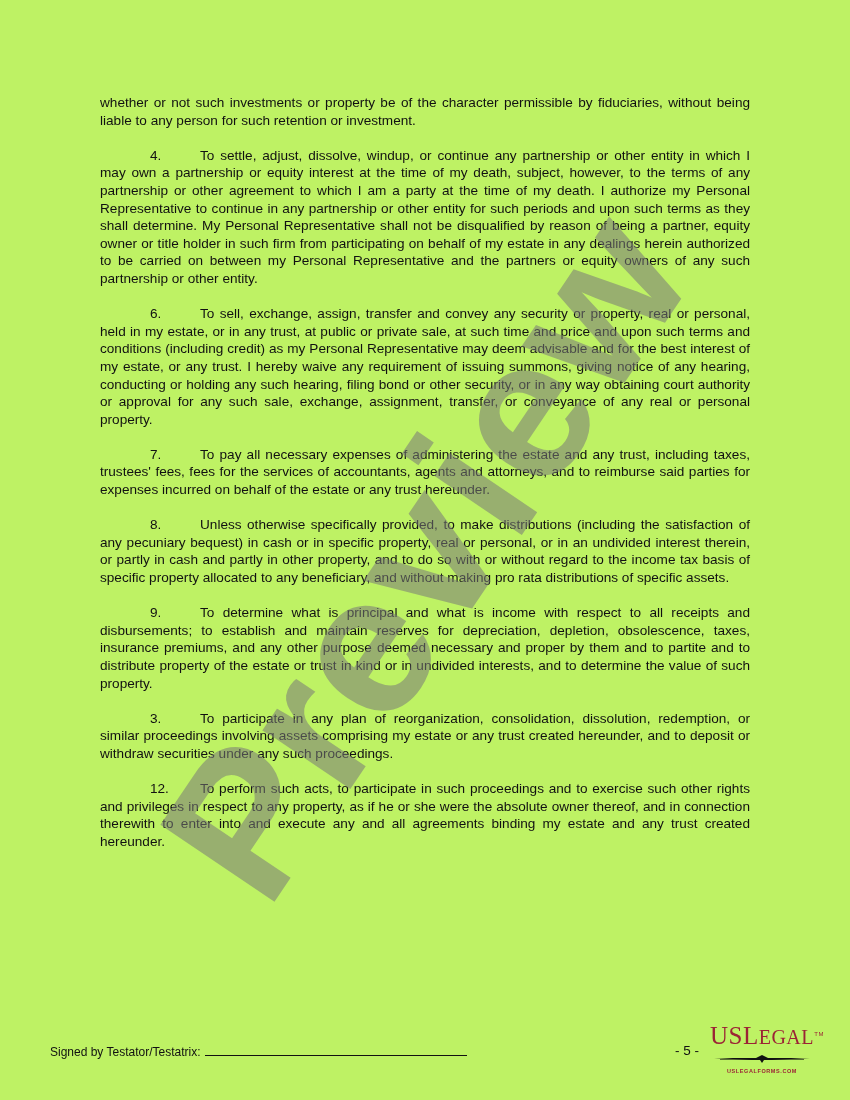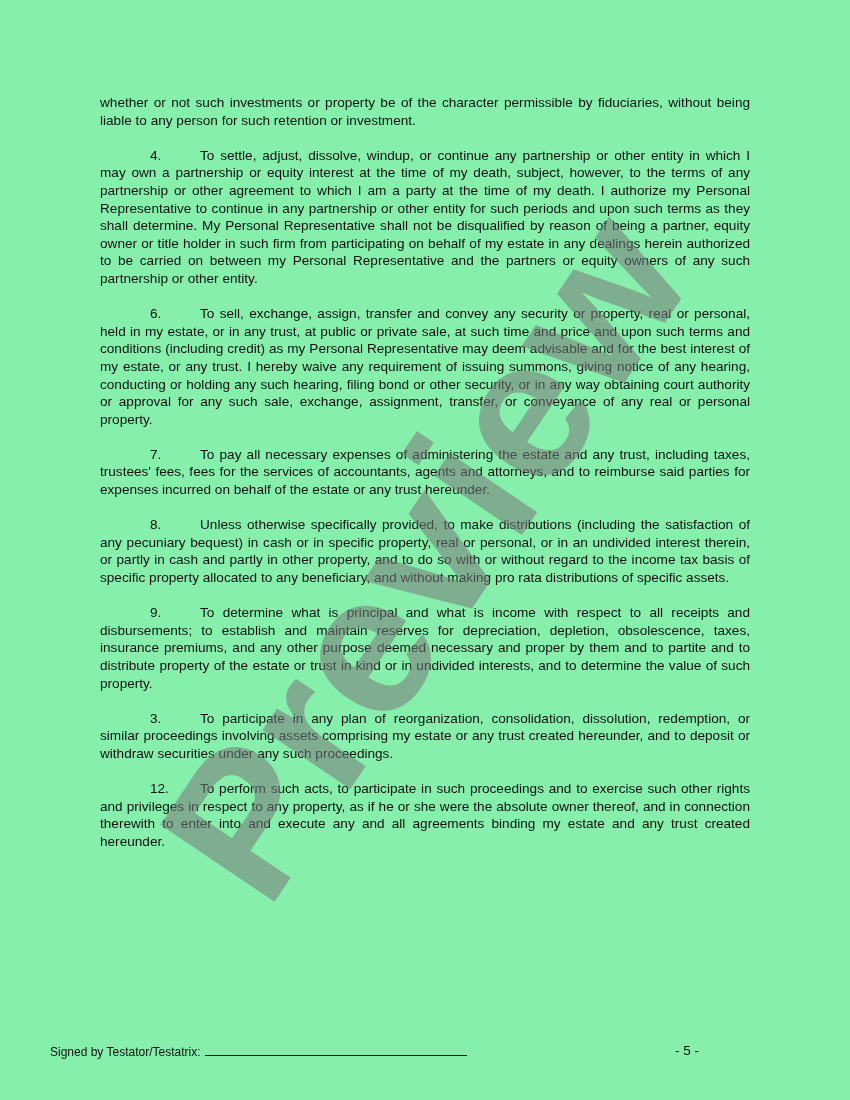--- a/index.html
+++ b/index.html
@@ -1,19 +1,19 @@
 <!DOCTYPE html>
 <html><head>
 <meta charset="utf-8">
 <style>
   html, body { margin: 0; padding: 0; background: #ffffff; }
   body { width: 850px; height: 1100px; position: relative; overflow: hidden; }
   .page {
     position: absolute; left: 0; top: 0; width: 850px; height: 1100px;
-    background: #86efac;
+    background: #bef264;
     font-family: "Liberation Sans", sans-serif;
     color: #111111;
   }
   .body-text {
     position: absolute; left: 100px; top: 94px; width: 650px;
     font-size: 13.6px; line-height: 17.6px;
     text-align: justify;
   }
   .para { margin: 0 0 17.6px 0; text-indent: 0; }
   .para .num { display: inline-block; padding-left: 50px; width: 50px; }
@@ -82,14 +82,23 @@
   </div>
 
   <div class="watermark">Preview</div>
 
   <div class="footer-sign">
     <span>Signed by Testator/Testatrix:</span><span class="sign-line"></span>
   </div>
 
   <div class="page-num">- 5 -</div>
 
+  <div class="logo">
+    <div class="logo-main"><span>US</span><span>L</span><span class="small">EGAL</span><span class="logo-tm">TM</span></div>
+    <svg class="logo-wing" width="100" height="8" viewBox="0 0 100 8">
+      <path d="M2 3 L44 3 L48 1 L50 0 L52 1 L56 3 L98 3 L60 5 L52 5 L50 8 L48 5 L40 5 Z" fill="#111111"></path>
+      <line x1="8" y1="4.5" x2="42" y2="4.5" stroke="#111" stroke-width="0.6"></line>
+      <line x1="58" y1="4.5" x2="92" y2="4.5" stroke="#111" stroke-width="0.6"></line>
+    </svg>
+    <div class="logo-url">USLEGALFORMS.COM</div>
+  </div>
 
 </div>
 
 </body></html>

